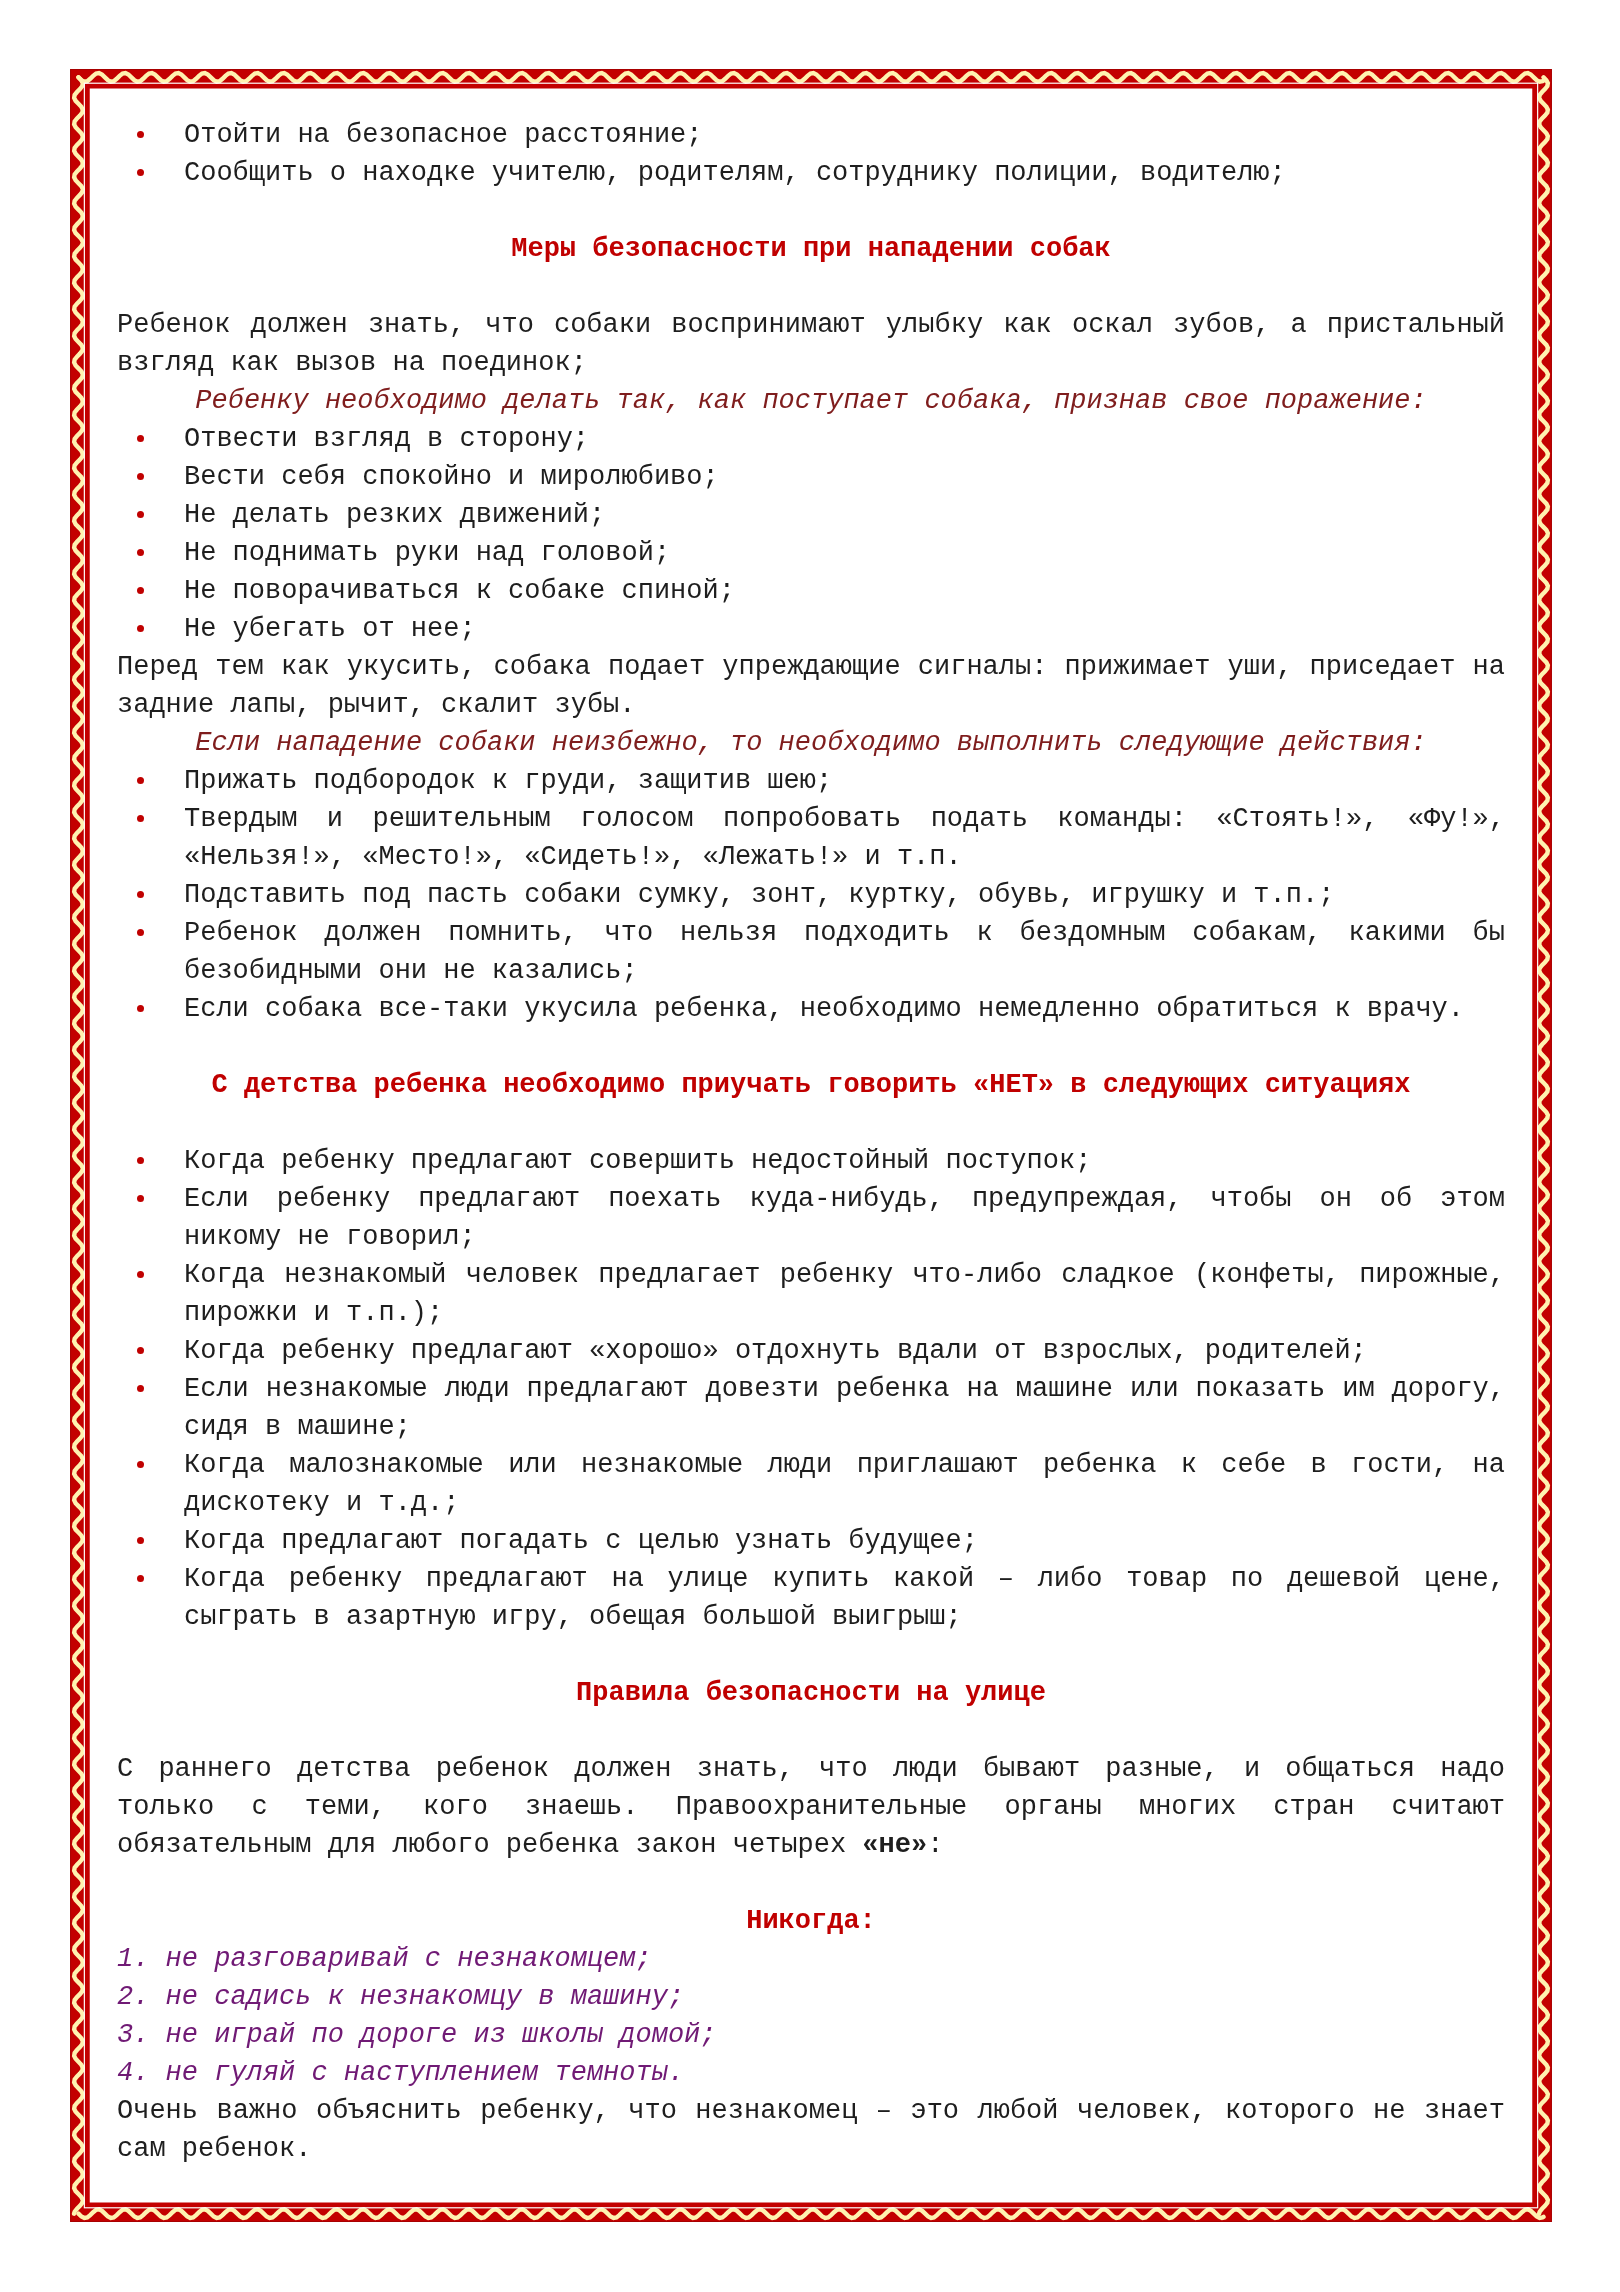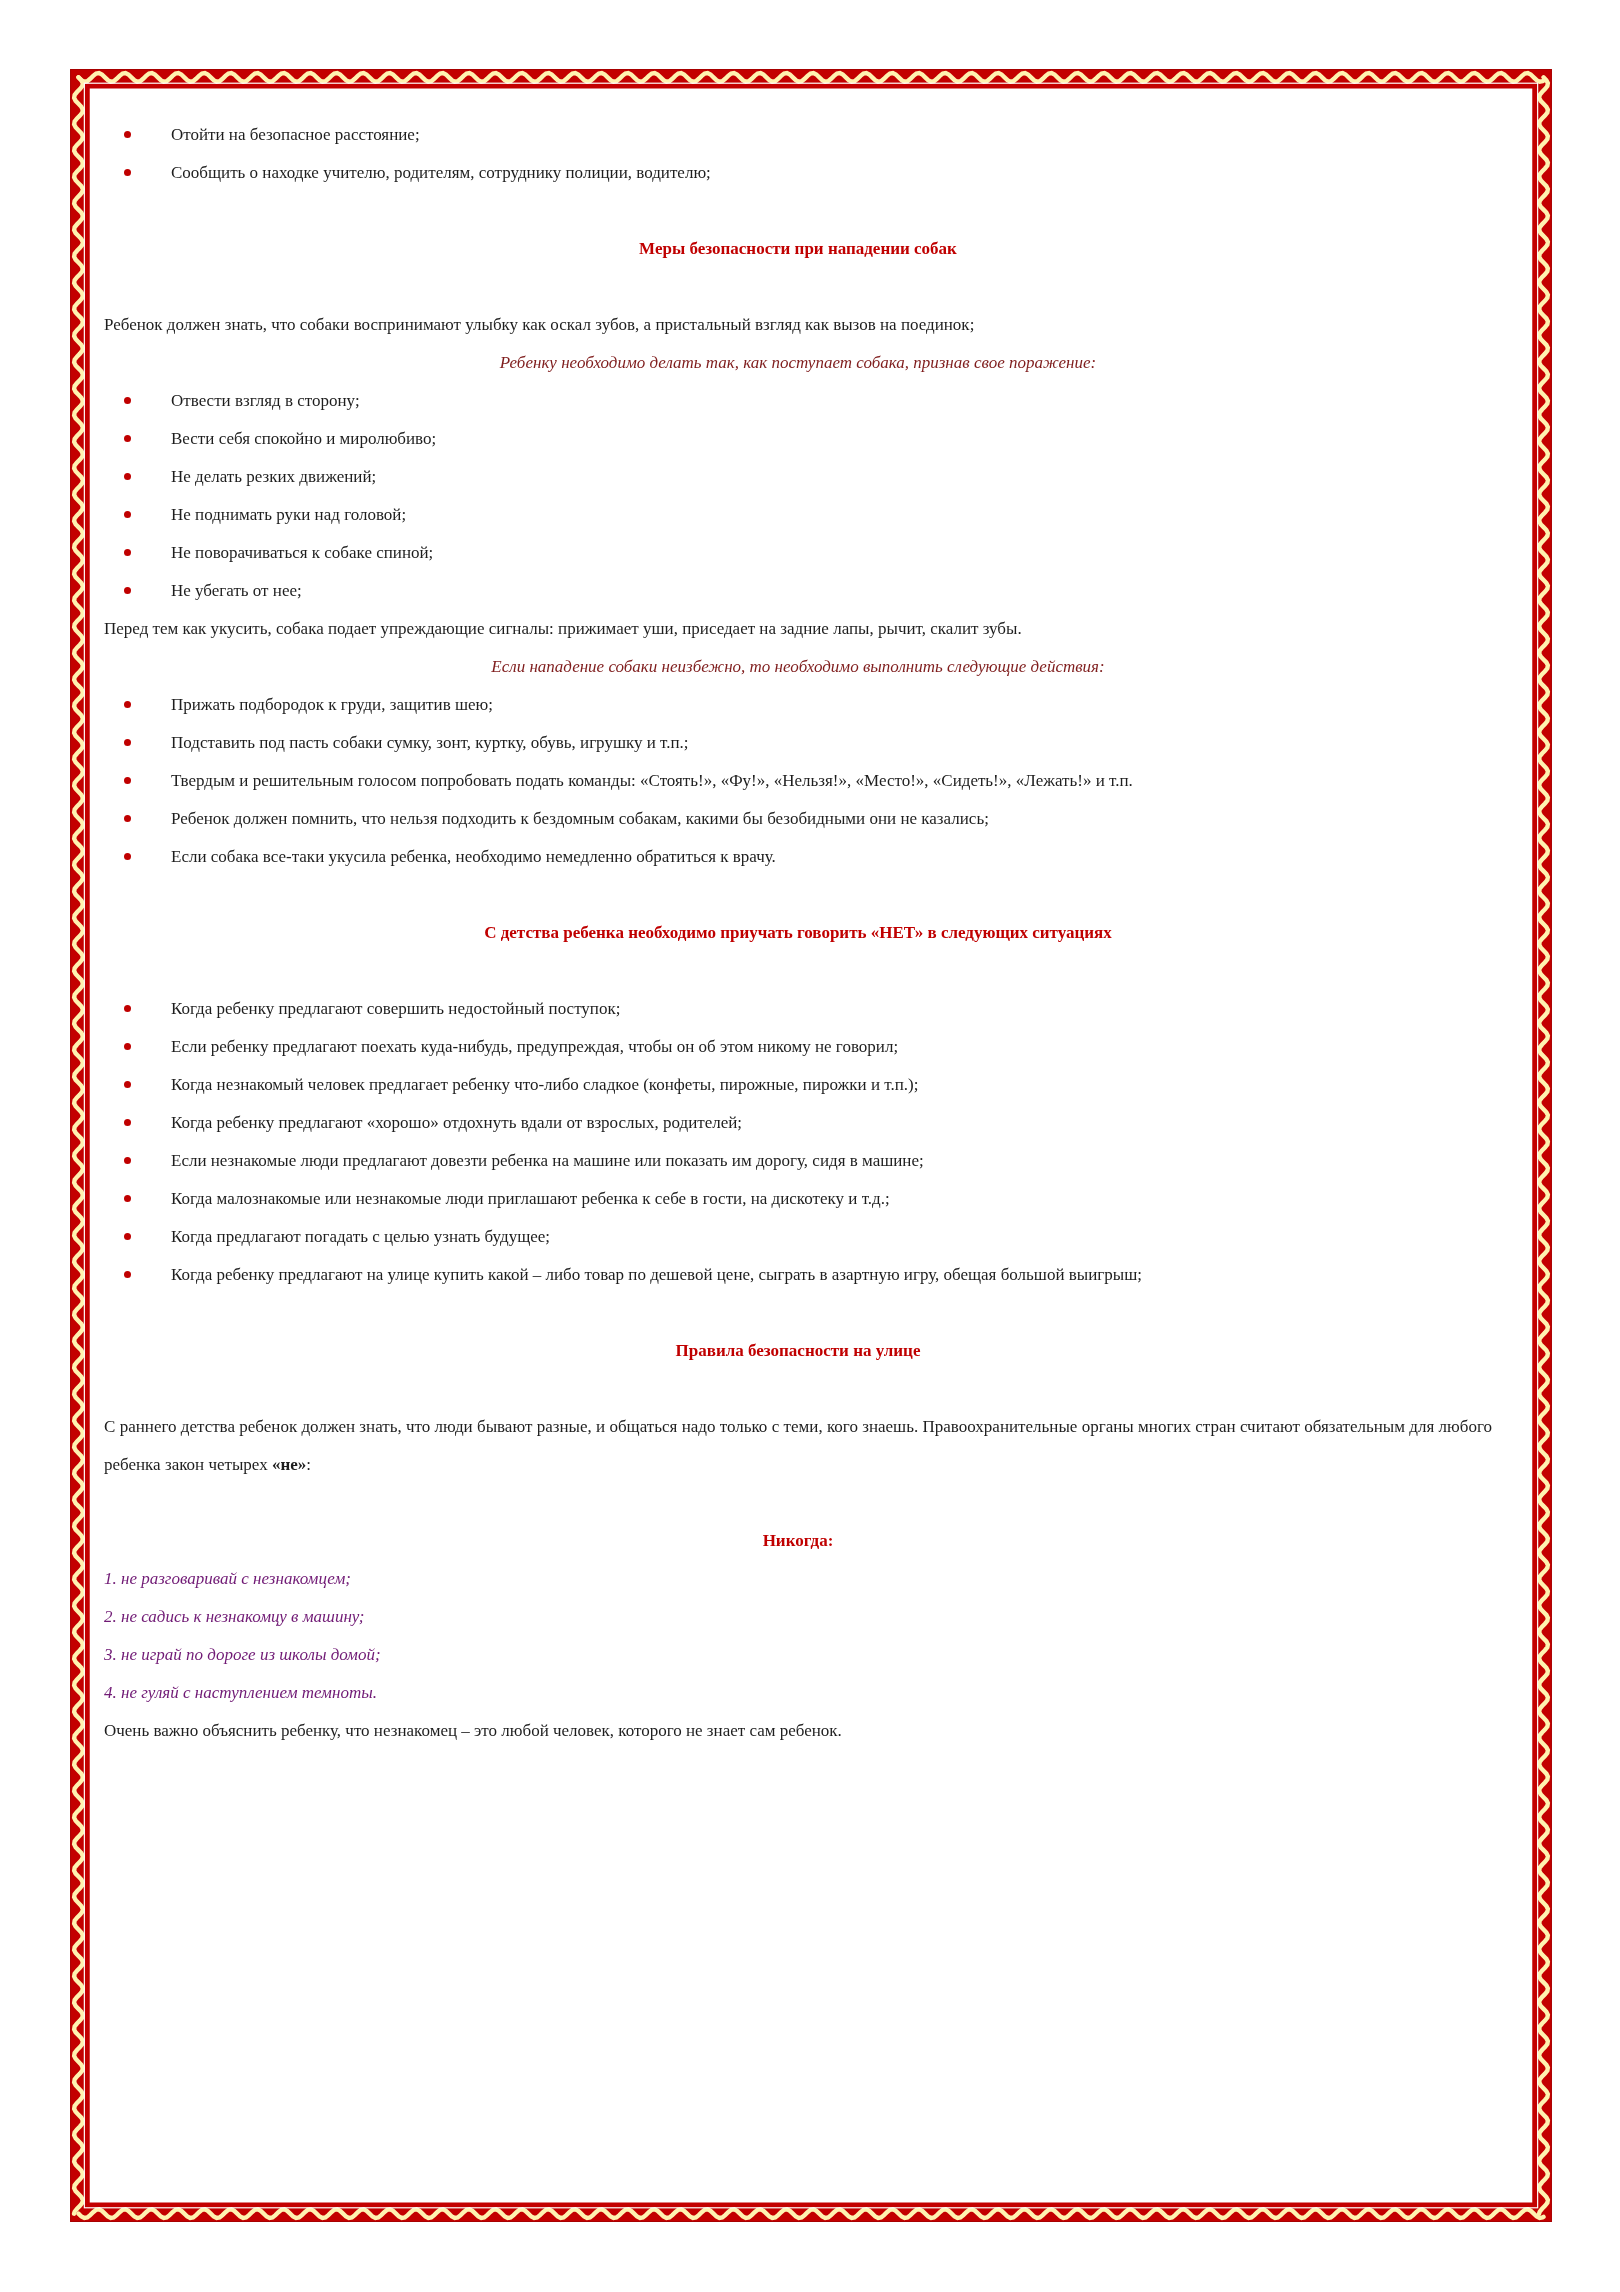--- a/index.html
+++ b/index.html
@@ -1,22 +1,22 @@
 <!DOCTYPE html>
 <html><head>
 <meta charset="utf-8">
 <style>
   html, body { margin: 0; padding: 0; background: #ffffff; }
   body { width: 1620px; height: 2293px; position: relative; overflow: hidden; }
   .frame { position: absolute; left: 70px; top: 69px; width: 1482px; height: 2153px; }
   .frame svg { position: absolute; left: 0; top: 0; }
   .content {
-    position: absolute; left: 104px; top: 116px; width: 1388px;
-    font-family: Liberation Serif, serif;
-    font-size: 17px; line-height: 38px; color: #1e1e1e;
+    position: absolute; left: 117px; top: 116px; width: 1388px;
+    font-family: Liberation Mono, monospace;
+    font-size: 27px; line-height: 38px; color: #1e1e1e;
   }
   .line { min-height: 38px; text-align: center; }
   .blank { height: 38px; }
   .heading { color: #c00000; font-weight: bold; }
   .para { text-align: justify; }
   .italic { font-style: italic; color: #7f1d1d; }
   ul.blist { list-style: none; margin: 0; padding: 0; }
   ul.blist li { position: relative; padding-left: 67px; text-align: justify; }
   ul.blist li .bullet {
     position: absolute; left: 19.6px; top: 14.7px; width: 7.8px; height: 7.8px;
@@ -58,22 +58,22 @@
     <li><span class="bullet"></span><span>Вести себя спокойно и миролюбиво;</span></li>
     <li><span class="bullet"></span><span>Не делать резких движений;</span></li>
     <li><span class="bullet"></span><span>Не поднимать руки над головой;</span></li>
     <li><span class="bullet"></span><span>Не поворачиваться к собаке спиной;</span></li>
     <li><span class="bullet"></span><span>Не убегать от нее;</span></li>
   </ul>
   <div class="para">Перед тем как укусить, собака подает упреждающие сигналы: прижимает уши, приседает на задние лапы, рычит, скалит зубы.</div>
   <div class="line italic">Если нападение собаки неизбежно, то необходимо выполнить следующие действия:</div>
   <ul class="blist">
     <li><span class="bullet"></span><span>Прижать подбородок к груди, защитив шею;</span></li>
+    <li><span class="bullet"></span><span>Твердым и решительным голосом попробовать подать команды: «Стоять!», «Фу!», «Нельзя!», «Место!», «Сидеть!», «Лежать!» и т.п.</span></li>
     <li><span class="bullet"></span><span>Подставить под пасть собаки сумку, зонт, куртку, обувь, игрушку и т.п.;</span></li>
-    <li><span class="bullet"></span><span>Твердым и решительным голосом попробовать подать команды: «Стоять!», «Фу!», «Нельзя!», «Место!», «Сидеть!», «Лежать!» и т.п.</span></li>
     <li><span class="bullet"></span><span>Ребенок должен помнить, что нельзя подходить к бездомным собакам, какими бы безобидными они не казались;</span></li>
     <li><span class="bullet"></span><span>Если собака все-таки укусила ребенка, необходимо немедленно обратиться к врачу.</span></li>
   </ul>
   <div class="blank"></div>
 
   <div class="line heading">С детства ребенка необходимо приучать говорить «НЕТ» в следующих ситуациях</div>
   <div class="blank"></div>
   <ul class="blist">
     <li><span class="bullet"></span><span>Когда ребенку предлагают совершить недостойный поступок;</span></li>
     <li><span class="bullet"></span><span>Если ребенку предлагают поехать куда-нибудь, предупреждая, чтобы он об этом никому не говорил;</span></li>

